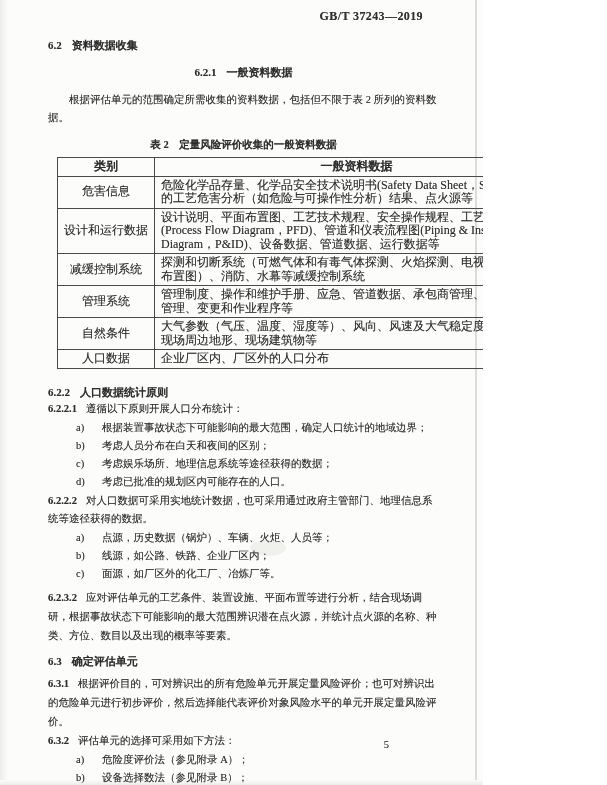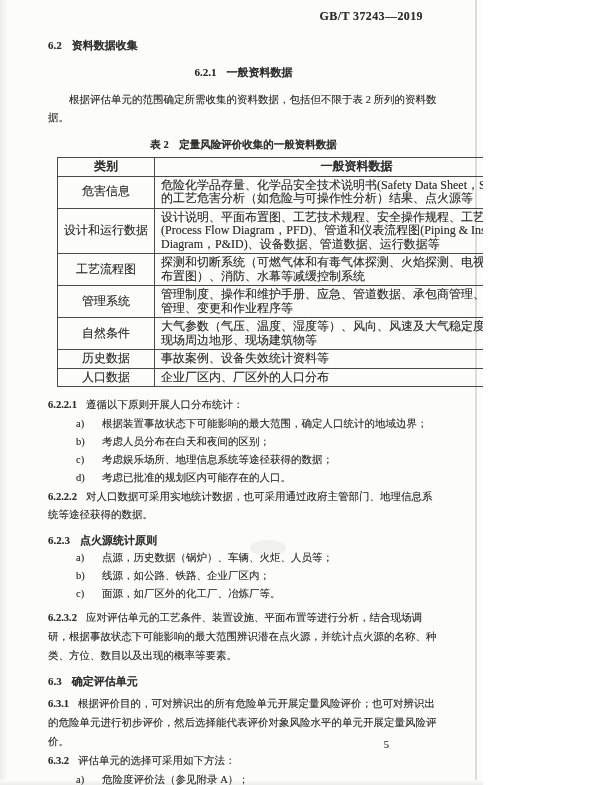--- a/index.html
+++ b/index.html
@@ -40,21 +40,21 @@
   h2, h3 { margin:0; font-size:11px; line-height:15px; font-weight:700; }
   .hnum { margin-right:10px; }
   .h62  { margin-top:38px; }
   .h621 { margin-top:12px;text-align:center; }
   .h622 { margin-top:16px; }
   .h623 { margin-top:9px; }
   .h63  { margin-top:9px; }
   p { margin:0; }
   .p-intro { margin-top:11px; text-indent:2em; }
   .pnum { font-weight:700; margin-right:9px; }
-  .p-num { margin-top:9px; }
+  .p-num { margin-top:0; }
   .p-tight { margin-top:1px; }
   .p-wrap { margin-top:5px; line-height:19px; }
 
   .tbl-caption {
     margin:11px 0 0 0; text-align:center;
     font-weight:700; font-size:10.5px; line-height:14px;
   }
   table.data {
     border-collapse:collapse;
     margin:5px 0 0 9px;
@@ -112,43 +112,40 @@
       </tr>
       <tr>
         <td class="cat">危害信息</td>
         <td class="val">危险化学品存量、化学品安全技术说明书(Safety Data Sheet，SDS)、现有的工艺危害分析（如危险与可操作性分析）结果、点火源等</td>
       </tr>
       <tr>
         <td class="cat">设计和运行数据</td>
         <td class="val">设计说明、平面布置图、工艺技术规程、安全操作规程、工艺流程图(Process Flow Diagram，PFD)、管道和仪表流程图(Piping &amp; Instrument Diagram，P&amp;ID)、设备数据、管道数据、运行数据等</td>
       </tr>
       <tr>
-        <td class="cat">工艺流程图</td>
+        <td class="cat">减缓控制系统</td>
         <td class="val">探测和切断系统（可燃气体和有毒气体探测、火焰探测、电视监控、平面布置图）、消防、水幕等减缓控制系统</td>
       </tr>
       <tr>
         <td class="cat">管理系统</td>
         <td class="val">管理制度、操作和维护手册、应急、管道数据、承包商管理、机械完整性管理、变更和作业程序等</td>
       </tr>
       <tr>
         <td class="cat">自然条件</td>
         <td class="val pre">大气参数（气压、温度、湿度等）、风向、风速及大气稳定度联合频率；
 现场周边地形、现场建筑物等</td>
       </tr>
       <tr>
-        <td class="cat">历史数据</td>
-        <td class="val">事故案例、设备失效统计资料等</td>
-      </tr>
-      <tr>
         <td class="cat">人口数据</td>
         <td class="val">企业厂区内、厂区外的人口分布</td>
       </tr>
     </tbody>
       </table>
 
+    <h3 class="h622"><span class="hnum">6.2.2</span><span>人口数据统计原则</span></h3>
 
     <p class="p-num"><span class="pnum">6.2.2.1</span><span>遵循以下原则开展人口分布统计：</span></p>
 
     <div class="list">
       <div class="li">
           <span class="marker">a)</span>
           <span class="litext">根据装置事故状态下可能影响的最大范围，确定人口统计的地域边界；</span>
         </div>
       <div class="li">
           <span class="marker">b)</span>
@@ -159,21 +156,20 @@
           <span class="litext">考虑娱乐场所、地理信息系统等途径获得的数据；</span>
         </div>
       <div class="li">
           <span class="marker">d)</span>
           <span class="litext">考虑已批准的规划区内可能存在的人口。</span>
         </div>
     </div>
 
     <p class="p-tight"><span class="pnum">6.2.2.2</span><span>对人口数据可采用实地统计数据，也可采用通过政府主管部门、地理信息系统等途径获得的数据。</span></p>
 
-    <h3 class="h623"><span class="hnum">6.2.3</span><span>点火源统计原则</span></h3>
 
 
     <div class="list">
       <div class="li">
           <span class="marker">a)</span>
           <span class="litext">点源，历史数据（锅炉）、车辆、火炬、人员等；</span>
         </div>
       <div class="li">
           <span class="marker">b)</span>
           <span class="litext">线源，如公路、铁路、企业厂区内；</span>

